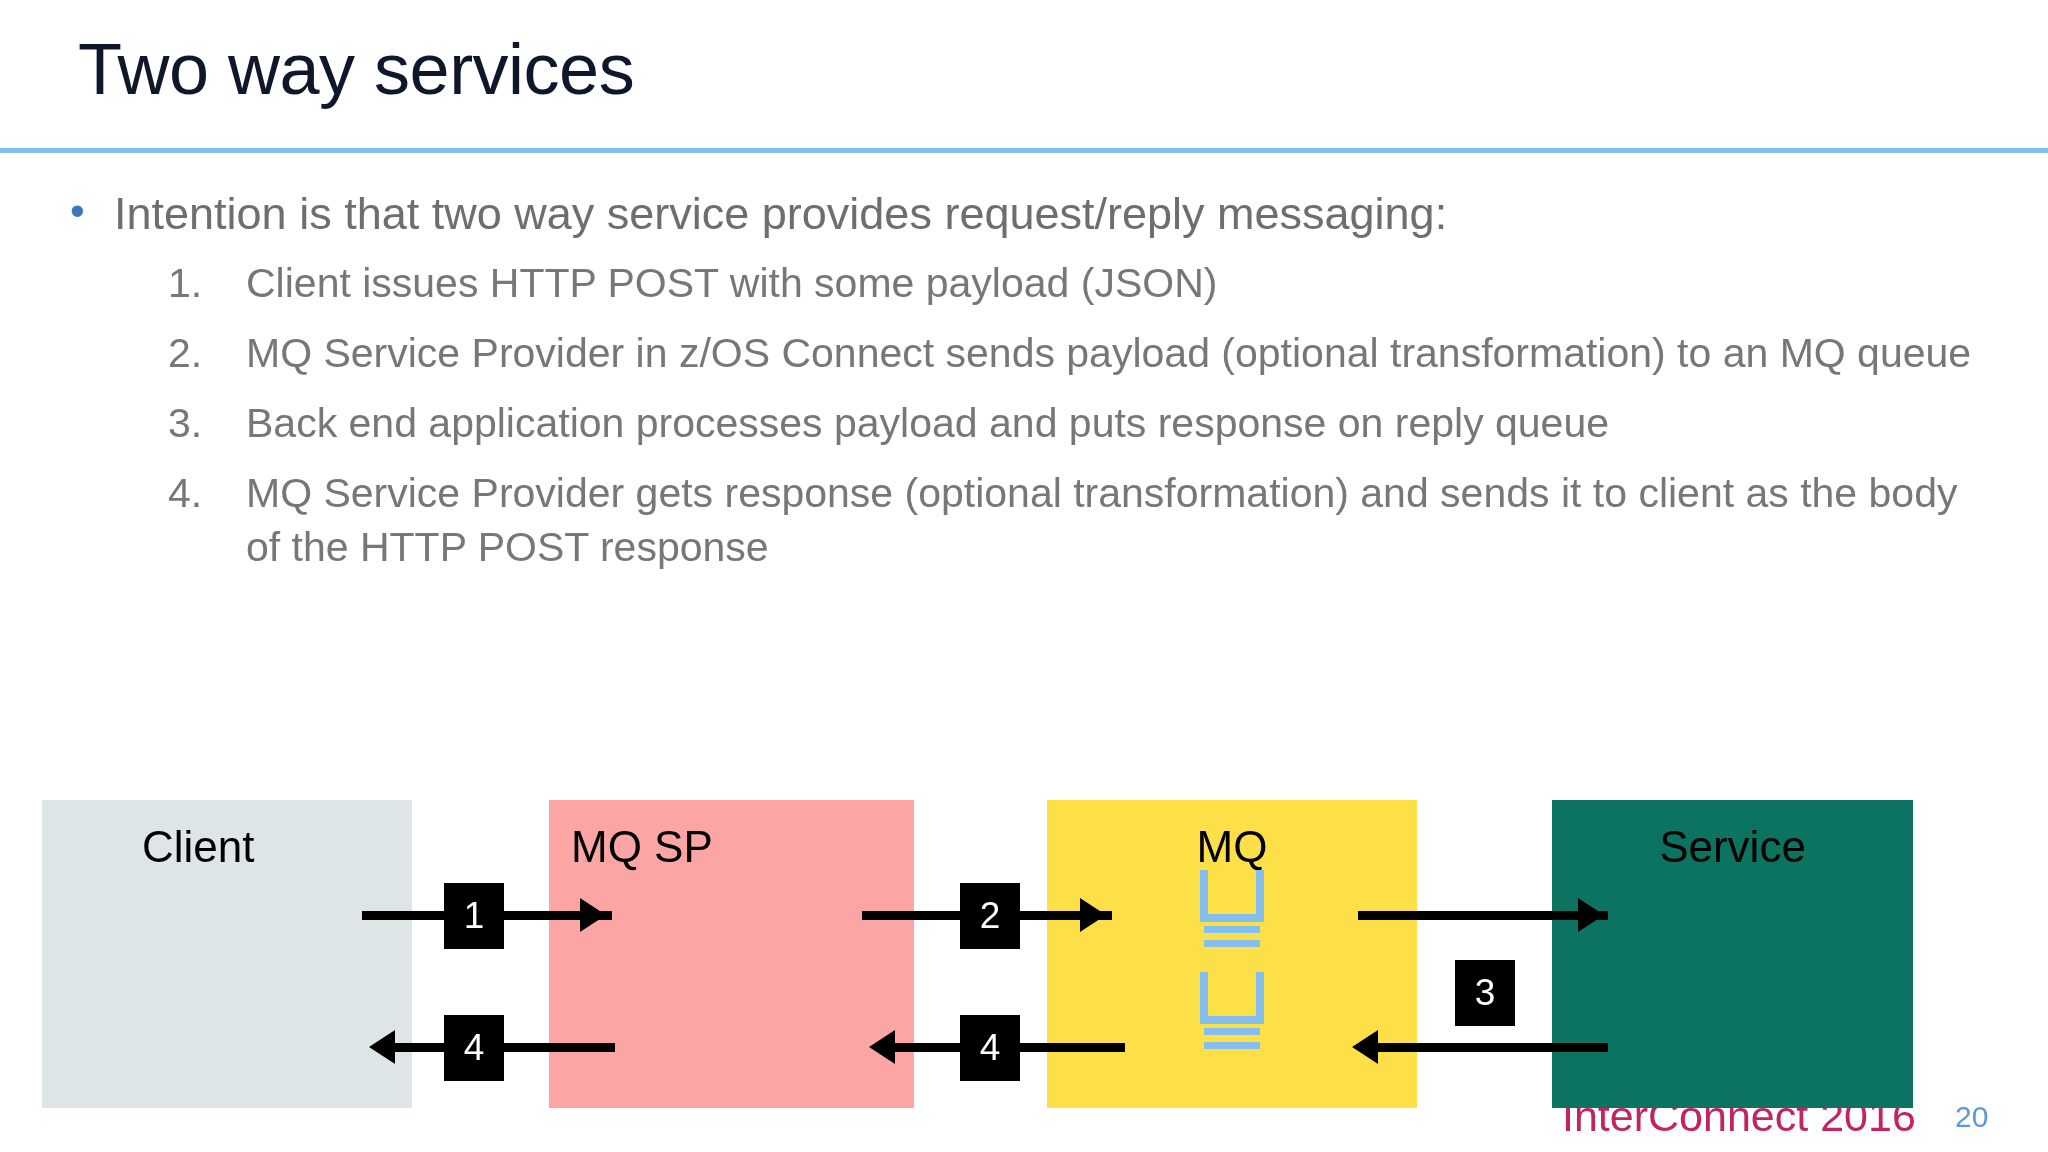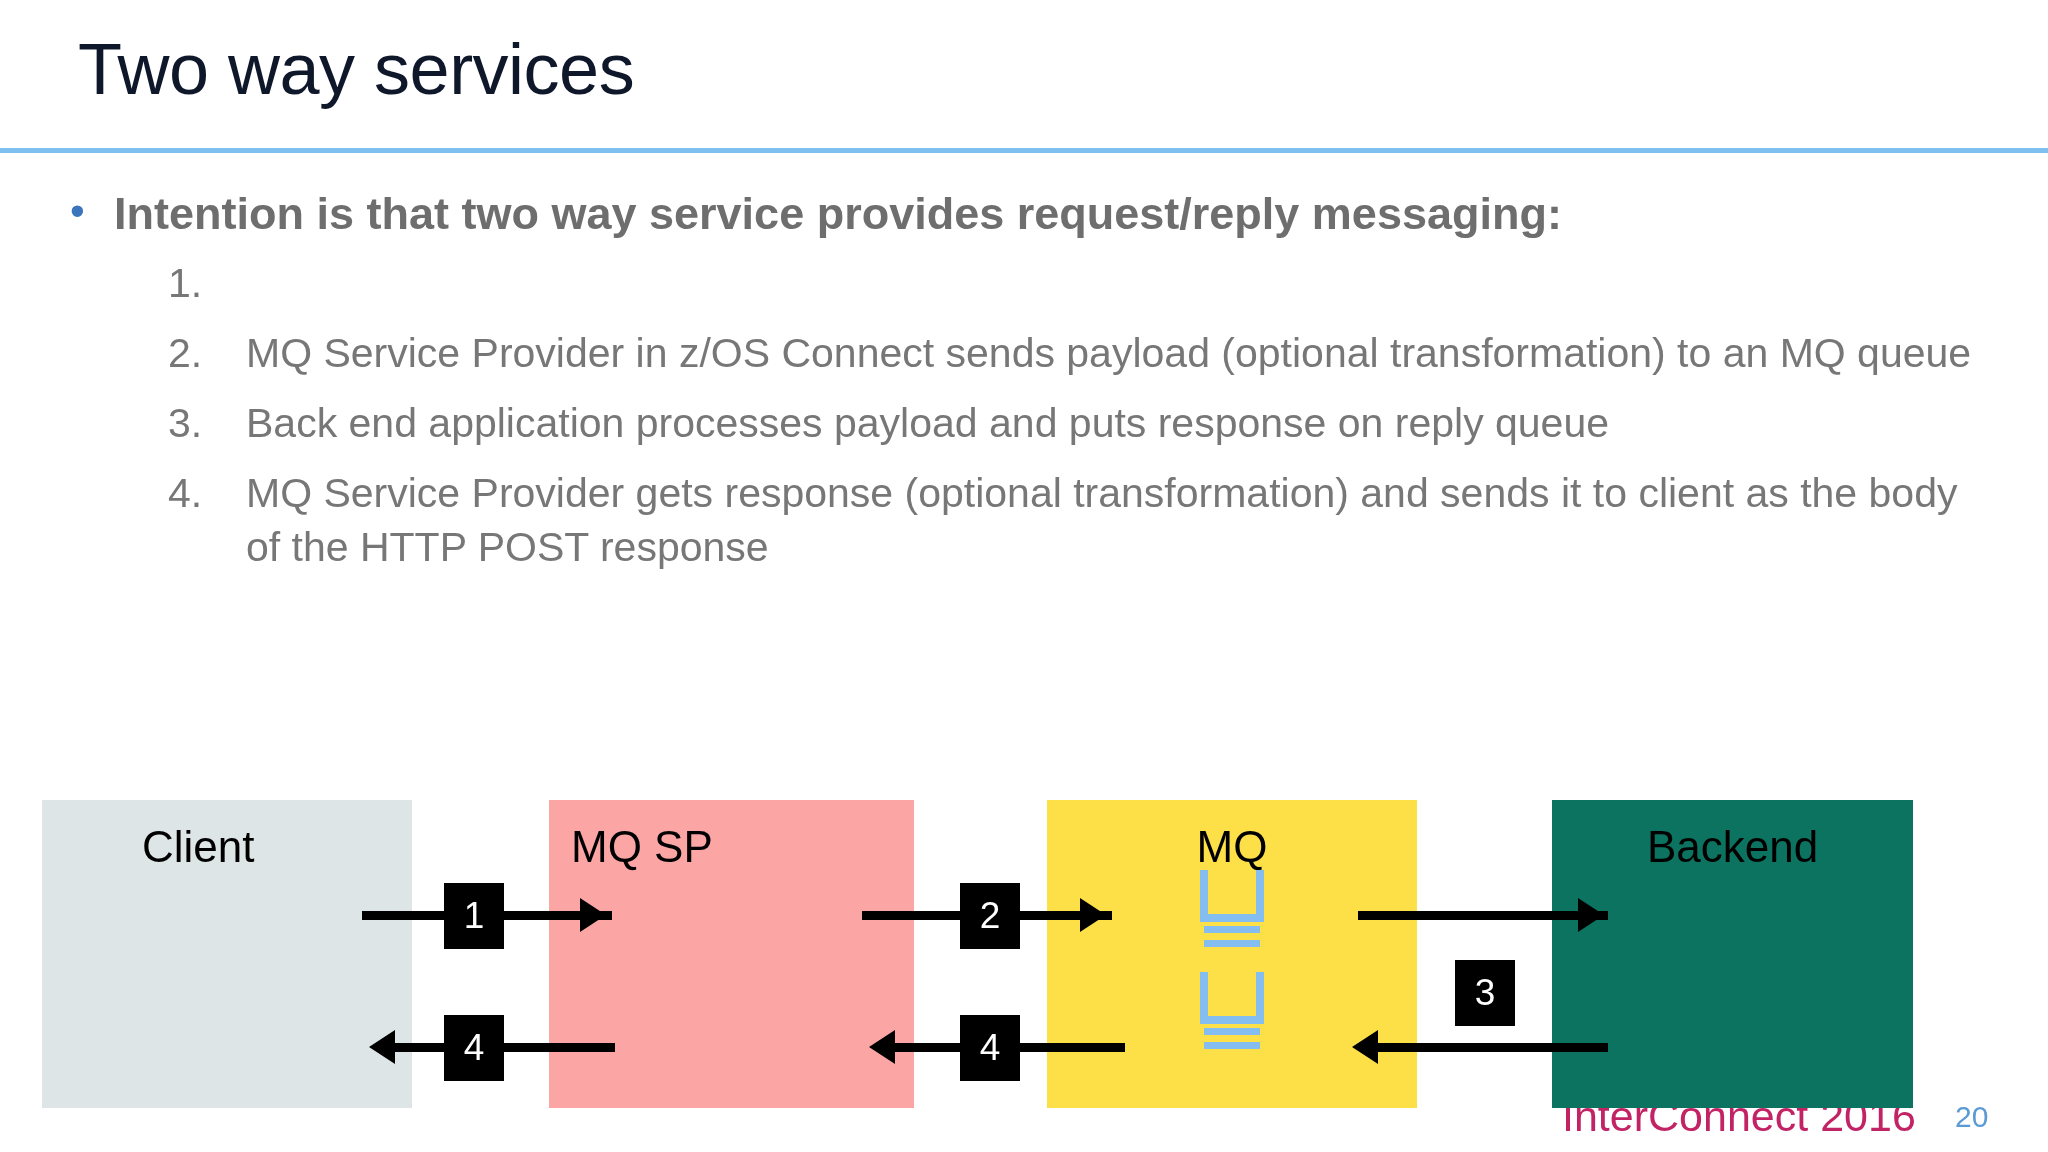--- a/index.html
+++ b/index.html
@@ -56,21 +56,20 @@
   }
   .lvl1 .bullet-dot {
     flex: 0 0 auto;
     color: #3a75bd;
     font-size: 42px;
     line-height: 1.25;
     width: 44px;
   }
   .lvl1 .lvl1-text {
     flex: 1 1 auto;
-    font-weight: bold;
   }
   #num-list {
     margin: 14px 0 0 0;
     padding: 0;
     list-style: none;
   }
   #num-list li {
     display: flex;
     align-items: flex-start;
     color: #777777;
@@ -231,20 +230,21 @@
   <div id="body-block">
 
     <div class="lvl1">
       <span class="bullet-dot">•</span>
       <span class="lvl1-text">Intention is that two way service provides request/reply messaging:</span>
     </div>
 
     <ul id="num-list">
       <li>
         <span class="num">1.</span>
+        <span class="item-text">Client issues HTTP POST with some payload (JSON)</span>
       </li>
       <li>
         <span class="num">2.</span>
         <span class="item-text">MQ Service Provider in z/OS Connect sends payload (optional transformation) to an MQ queue</span>
       </li>
       <li>
         <span class="num">3.</span>
         <span class="item-text">Back end application processes payload and puts response on reply queue</span>
       </li>
       <li>
@@ -281,21 +281,21 @@
       <div class="queue-icon" id="queue-bottom">
         <div class="side-l"></div>
         <div class="side-r"></div>
         <div class="bottom"></div>
         <div class="msg m1"></div>
         <div class="msg m2"></div>
       </div>
     </div>
 
     <div class="dbox" id="box-backend">
-      <div class="dbox-label">Backend</div>
+      <div class="dbox-label">Service</div>
     </div>
 
     <div class="arrow-line" style="left:362px; top:111px; width:250px;"></div>
     <div class="arrow-head right" style="left:580px; top:98px;"></div>
     <div class="step-badge" style="left:444px; top:83px;">1</div>
 
     <div class="arrow-line" style="left:862px; top:111px; width:250px;"></div>
     <div class="arrow-head right" style="left:1080px; top:98px;"></div>
     <div class="step-badge" style="left:960px; top:83px;">2</div>
 

